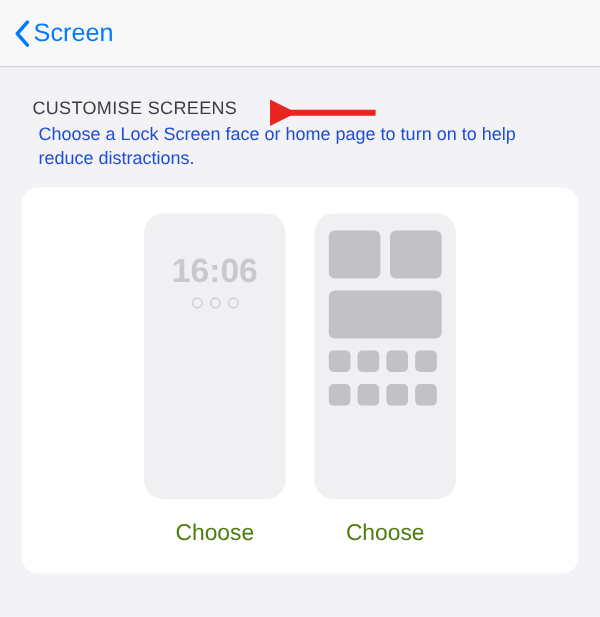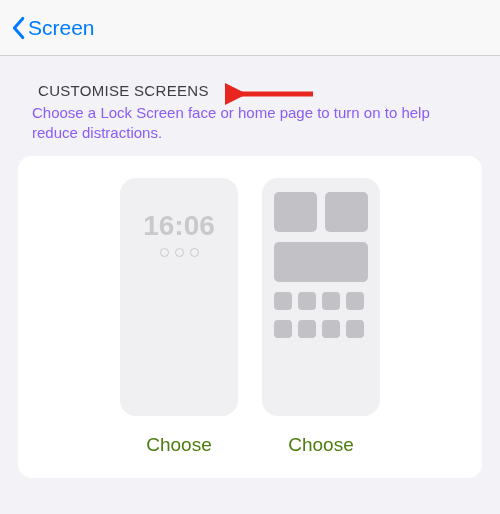--- a/index.html
+++ b/index.html
@@ -45,26 +45,26 @@
       color: #000;
     }
     .content {
       padding: 26px 18px 0 18px;
     }
     .section-header {
       font-size: 15px;
       font-weight: 400;
       color: #3c3c43;
       letter-spacing: 0.3px;
-      margin-left: 20px;
+      margin-left: 9px;
       margin-bottom: 4px;
     }
     .section-sub {
       font-size: 15px;
-      color: #8b5cf6;
+      color: #1d4ed8;
       line-height: 1.35;
       margin-left: 14px;
       margin-right: 14px;
       margin-bottom: 12px;
     }
     .card {
       background: #ffffff;
       border-radius: 14px;
       padding: 22px 18px 22px 18px;
       display: flex;

